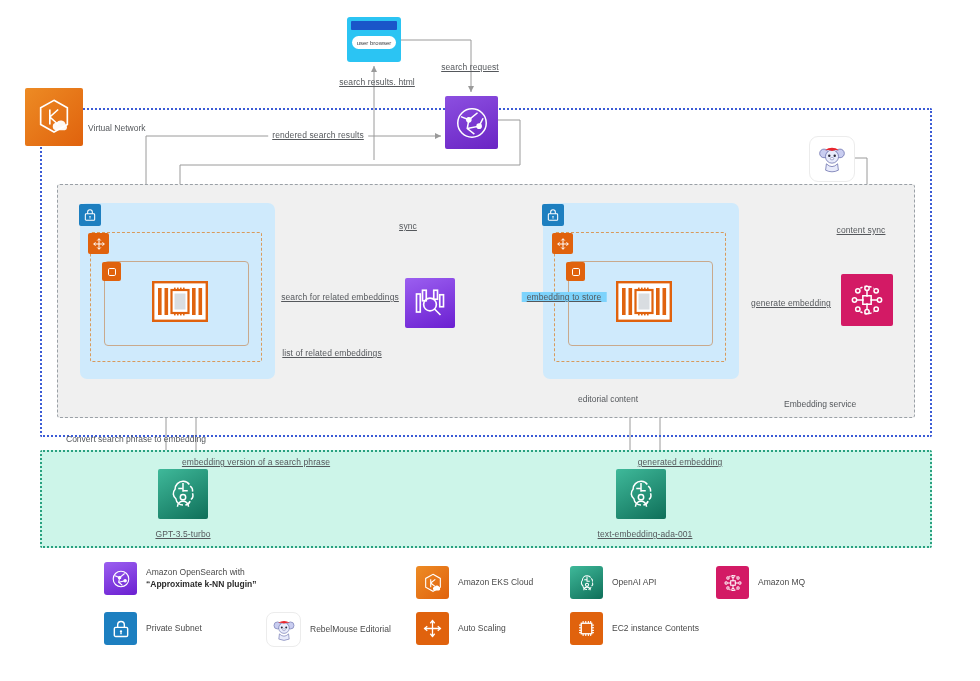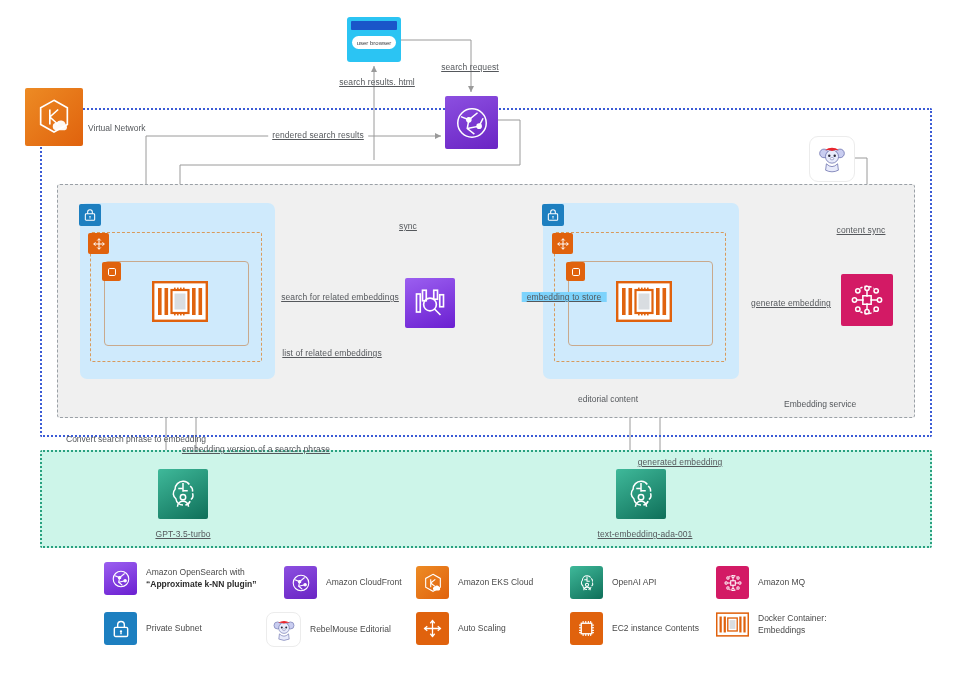--- a/index.html
+++ b/index.html
@@ -327,21 +327,21 @@
 
   <div class="lbl ctr" style="left:470px;top:62px;">search request</div>
   <div class="lbl ctr" style="left:377px;top:77px;">search results. html</div>
   <div class="lbl ctr" style="left:318px;top:130px;background:#fff;padding:0 4px;">rendered search results</div>
   <div class="lbl ctr" style="left:408px;top:221px;background:#f0f0f0;padding:0 5px;">sync</div>
   <div class="lbl ctr" style="left:340px;top:292px;background:#f0f0f0;padding:0 5px;">search for related embeddings</div>
   <div class="lbl ctr" style="left:332px;top:348px;background:#f0f0f0;padding:0 5px;">list of related embeddings</div>
   <div class="lbl ctr" style="left:518px;top:292px;background:#7dd3fc;padding:0 5px;margin-left:46px;">embedding to store</div>
   <div class="lbl ctr" style="left:791px;top:298px;background:#f0f0f0;padding:0 5px;">generate embedding</div>
   <div class="lbl ctr" style="left:861px;top:225px;">content sync</div>
-  <div class="lbl ctr" style="left:256px;top:444px;">embedding version of a search phrase</div>
+  <div class="lbl ctr" style="left:256px;top:457px;">embedding version of a search phrase</div>
   <div class="lbl ctr" style="left:680px;top:457px;">generated embedding</div>
 
   <div class="lbl ctr" style="left:183px;top:529px;">GPT-3.5-turbo</div>
   <div class="lbl ctr" style="left:645px;top:529px;">text-embedding-ada-001</div>
 
   <div class="legend">
 
     <div class="lg-item" style="left:0;top:8px;">
       <span class="lg-ico os">
         <svg width="22" height="22" viewBox="0 0 48 48" fill="none" stroke="#fff" stroke-width="2.4">
@@ -352,33 +352,20 @@
           <circle cx="21" cy="21" r="2.6" fill="#fff"></circle>
             <circle cx="33" cy="28" r="2.6" fill="#fff"></circle>
         </svg>
       </span>
       <span class="lg-txt">
         <span>Amazon OpenSearch with</span><br>
         <b>“Approximate k-NN plugin”</b>
       </span>
     </div>
 
-    <div class="lg-item" style="left:180px;top:12px;">
-      <span class="lg-ico cf">
-        <svg width="22" height="22" viewBox="0 0 48 48" fill="none" stroke="#fff" stroke-width="2.4">
-          <circle cx="24" cy="24" r="17"></circle>
-            <path d="M11 17 L21 21 L19 31 L27 38"></path>
-          <path d="M21 21 L32 12"></path>
-            <path d="M19 31 L33 28"></path>
-          <circle cx="21" cy="21" r="2.6" fill="#fff"></circle>
-            <circle cx="33" cy="28" r="2.6" fill="#fff"></circle>
-        </svg>
-      </span>
-      <span class="lg-txt">Amazon CloudFront</span>
-    </div>
 
     <div class="lg-item" style="left:312px;top:12px;">
       <span class="lg-ico eks">
         <svg width="22" height="22" viewBox="0 0 48 48" fill="none" stroke="#fff" stroke-width="2.4">
           <path d="M24 5 L40 14 L40 33 L24 42 L8 33 L8 14 Z"></path>
           <path d="M19 16 v17 M19 24 l10 -8 M19 24 l10 8"></path>
           <path d="M28 32 a5.5 5.5 0 0 1 10 2 a3.6 3.6 0 0 1 -1 6.5 h-9 a4.2 4.2 0 0 1 0 -8.5 z" fill="#fff" stroke="none"></path>
         </svg>
       </span>
       <span class="lg-txt">Amazon EKS Cloud</span>
@@ -475,32 +462,15 @@
             <rect x="24.4" y="10" width="3" height="1.7"></rect>
               <rect x="24.4" y="14" width="3" height="1.7"></rect>
             <rect x="24.4" y="18" width="3" height="1.7"></rect>
               <rect x="24.4" y="21.5" width="3" height="1.7"></rect>
           </g>
         </svg>
       </span>
       <span class="lg-txt">EC2 instance Contents</span>
     </div>
 
-    <div class="lg-item" style="left:612px;top:54px;">
-      <span class="lg-ico dock">
-        <svg width="33" height="27" viewBox="0 0 56 41">
-          <rect x="1.2" y="1.2" width="53.6" height="38.6" fill="#fff" stroke="#e0620d" stroke-width="2.6"></rect>
-          <rect x="6" y="7" width="3.8" height="27" fill="#e0620d"></rect>
-          <rect x="13" y="7" width="3.8" height="27" fill="#e0620d"></rect>
-          <rect x="39.5" y="7" width="3.8" height="27" fill="#e0620d"></rect>
-          <rect x="46.5" y="7" width="3.8" height="27" fill="#e0620d"></rect>
-          <rect x="20" y="9.5" width="16" height="22" fill="none" stroke="#e0620d" stroke-width="2.3"></rect>
-          <rect x="23" y="13" width="10" height="15" fill="#d9dde1"></rect>
-        </svg>
-      </span>
-      <span class="lg-txt">
-        <span>Docker Container:</span><br>
-        <span>Embeddings</span>
-      </span>
-    </div>
 
   </div>
 </div>
 
 </body></html>

